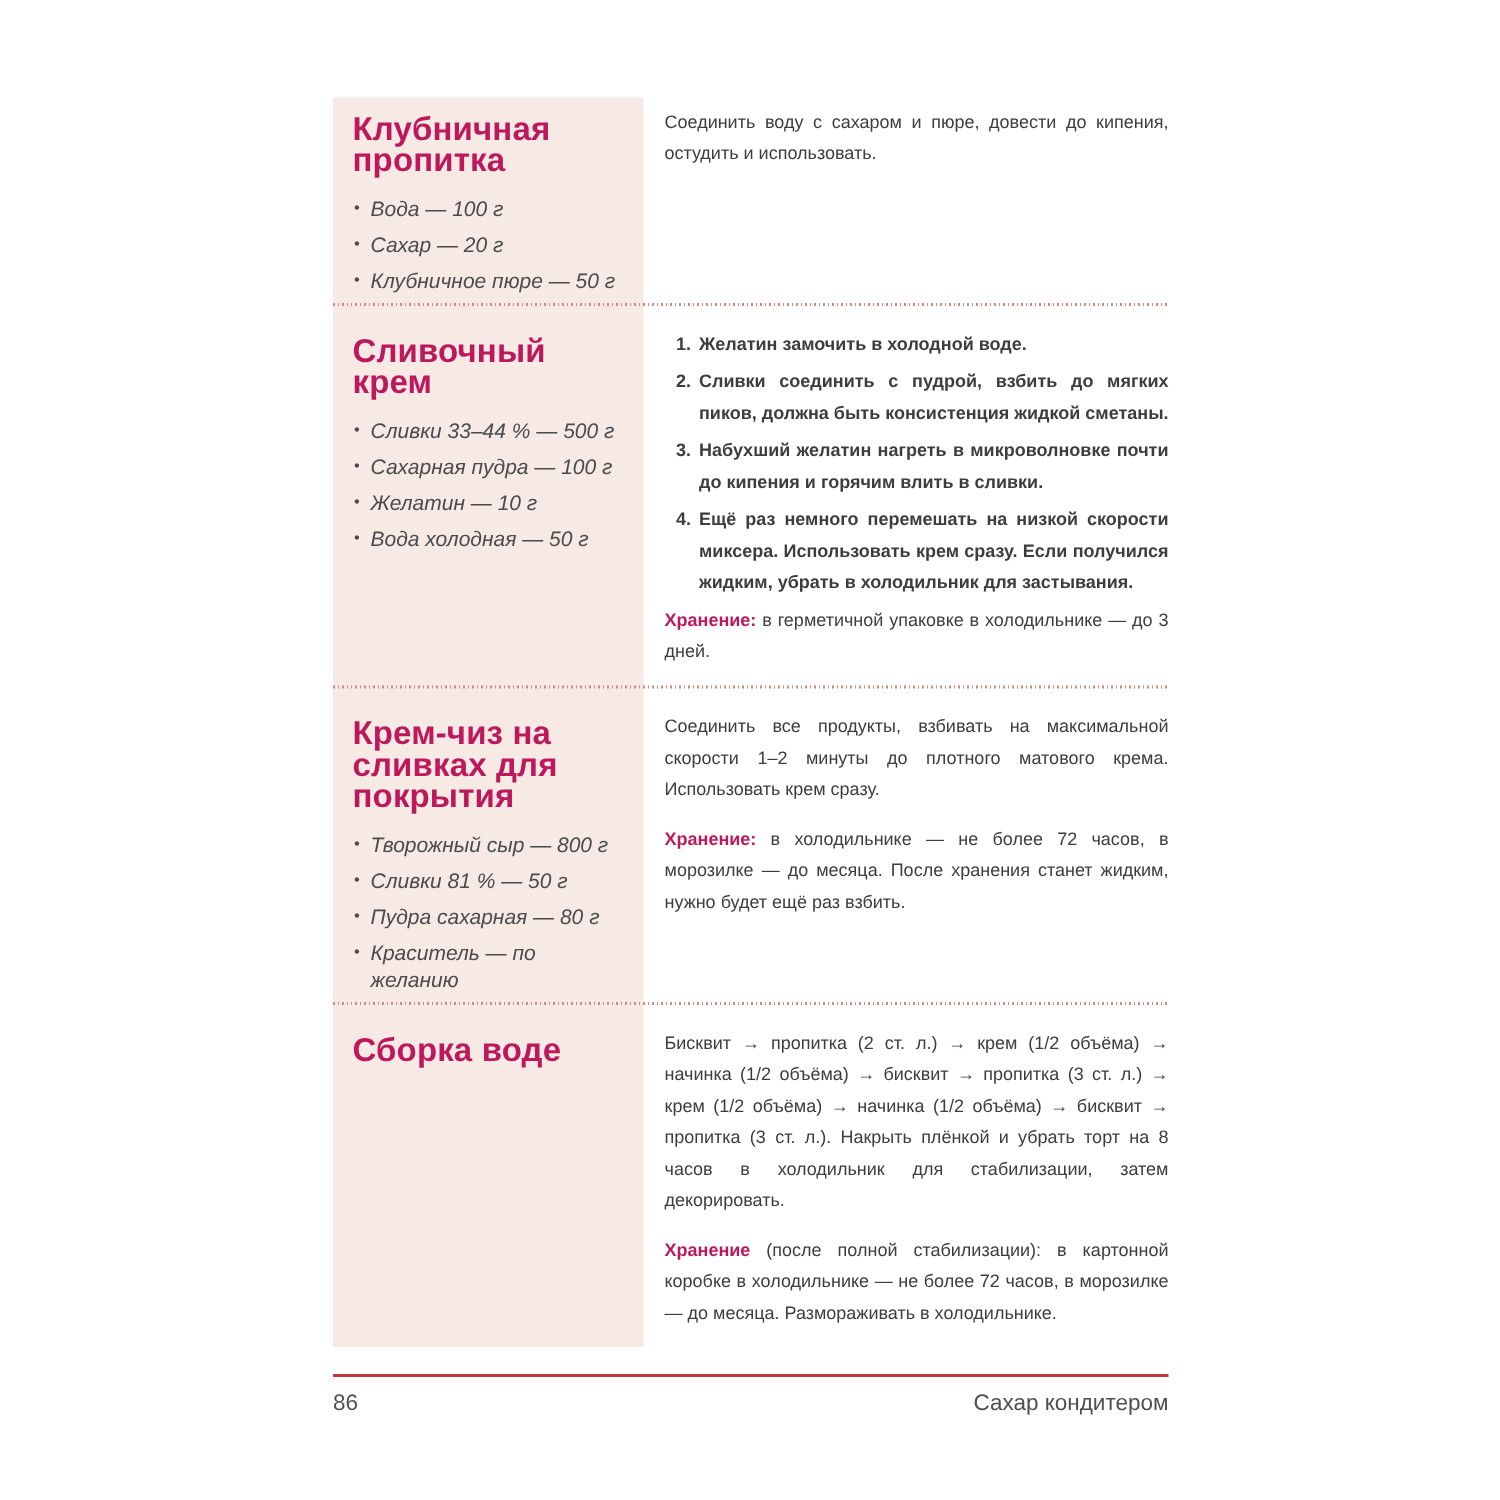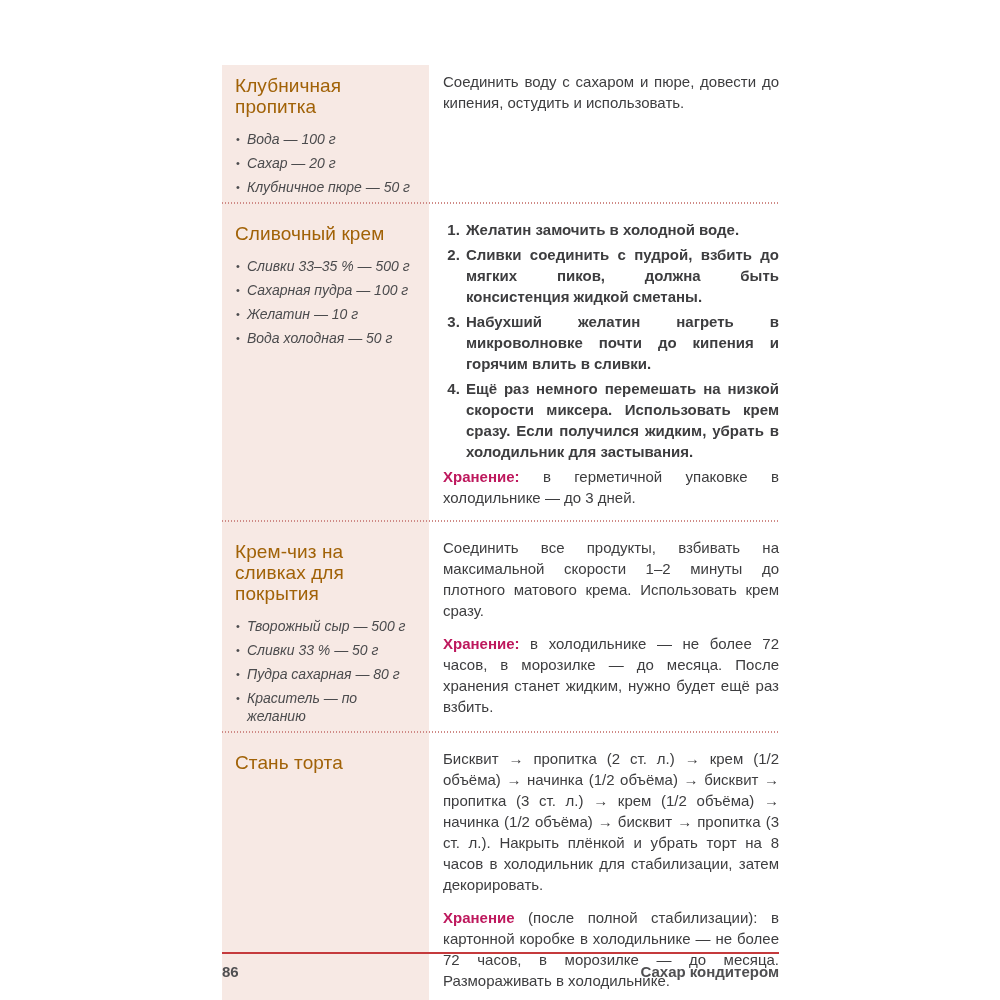--- a/index.html
+++ b/index.html
@@ -36,24 +36,24 @@
     height: 2px;
     width: 100%;
     background-image: repeating-linear-gradient(90deg, #cf8a86 0 1px, rgba(0,0,0,0) 1px 3px);
   }
   .left {
     width: 207px;
     flex: 0 0 207px;
     padding: 5px 14px 0 13px;
   }
   .title {
-    color: #a16207;
-    font-size: 19px;
+    color: #be185d;
+    font-size: 22px;
     line-height: 21px;
-    font-weight: normal;
+    font-weight: bold;
     letter-spacing: 0.1px;
   }
   ul.ingredients {
     list-style: none;
     margin-top: 13px;
   }
   ul.ingredients li {
     font-style: italic;
     font-size: 14px;
     line-height: 18px;
@@ -67,41 +67,40 @@
     position: absolute;
     left: 1px; top: 0;
     font-style: normal;
     font-size: 11px;
     color: #4b4b4d;
   }
   .right {
     flex: 1 1 auto;
     margin-left: 14px;
     padding-top: 1px;
-    font-size: 15px;
+    font-size: 12px;
     line-height: 21px;
     text-align: justify;
   }
   .right p { margin-bottom: 12px; }
   .right ol {
     margin-left: 0;
     padding-left: 21px;
     font-weight: bold;
   }
   .right ol li {
     margin-bottom: 4px;
     padding-left: 2px;
   }
   .storage b { color: #be185d; }
   .footer {
     position: absolute;
     left: 222px;
     width: 557px;
-    top: 952px;
-    font-weight: bold;
+    top: 916px;
   }
   .footer-rule {
     height: 2px;
     background: #c53a3c;
   }
   .footer-row {
     display: flex;
     justify-content: space-between;
     margin-top: 9px;
     font-size: 15px;
@@ -125,56 +124,56 @@
         </div>
         <div class="right">
           <p>Соединить воду с сахаром и пюре, довести до кипения, остудить и использовать.</p>
         </div>
       </section>
       <div class="dotted-sep"></div>
       <section class="row row-1">
         <div class="left">
           <h3 class="title">Сливочный крем</h3>
           <ul class="ingredients">
-            <li>Сливки 33–35 % — 500 г</li>
+            <li>Сливки 33–44 % — 500 г</li>
             <li>Сахарная пудра — 100 г</li>
             <li>Желатин — 10 г</li>
             <li>Вода холодная — 50 г</li>
           </ul>
         </div>
         <div class="right">
           <ol class="steps">
             <li>Желатин замочить в холодной воде.</li>
             <li>Сливки соединить с пудрой, взбить до мягких пиков, должна быть консистенция жидкой сметаны.</li>
             <li>Набухший желатин нагреть в микроволновке почти до кипения и горячим влить в сливки.</li>
             <li>Ещё раз немного перемешать на низкой скорости миксера. Использовать крем сразу. Если получился жидким, убрать в холодильник для застывания.</li>
           </ol>
           <p class="storage"><b>Хранение:</b><span> в герметичной упаковке в холодильнике — до 3 дней.</span></p>
         </div>
       </section>
       <div class="dotted-sep"></div>
       <section class="row row-2">
         <div class="left">
           <h3 class="title">Крем-чиз на сливках для покрытия</h3>
           <ul class="ingredients">
-            <li>Творожный сыр — 500 г</li>
-            <li>Сливки 33 % — 50 г</li>
+            <li>Творожный сыр — 800 г</li>
+            <li>Сливки 81 % — 50 г</li>
             <li>Пудра сахарная — 80 г</li>
             <li>Краситель — по желанию</li>
           </ul>
         </div>
         <div class="right">
           <p>Соединить все продукты, взбивать на максимальной скорости 1–2 минуты до плотного матового крема. Использовать крем сразу.</p>
           <p class="storage"><b>Хранение:</b><span> в холодильнике — не более 72 часов, в морозилке — до месяца. После хранения станет жидким, нужно будет ещё раз взбить.</span></p>
         </div>
       </section>
       <div class="dotted-sep"></div>
       <section class="row row-3">
         <div class="left">
-          <h3 class="title">Стань торта</h3>
+          <h3 class="title">Сборка воде</h3>
         </div>
         <div class="right">
           <p>Бисквит → пропитка (2 ст. л.) → крем (1/2 объёма) → начинка (1/2 объёма) → бисквит → пропитка (3 ст. л.) → крем (1/2 объёма) → начинка (1/2 объёма) → бисквит → пропитка (3 ст. л.). Накрыть плёнкой и убрать торт на 8 часов в холодильник для стабилизации, затем декорировать.</p>
           <p class="storage"><b>Хранение</b><span> (после полной стабилизации): в картонной коробке в холодильнике — не более 72 часов, в морозилке — до месяца. Размораживать в холодильнике.</span></p>
         </div>
       </section>
     </div>
 </div>
 
 <div class="footer">

